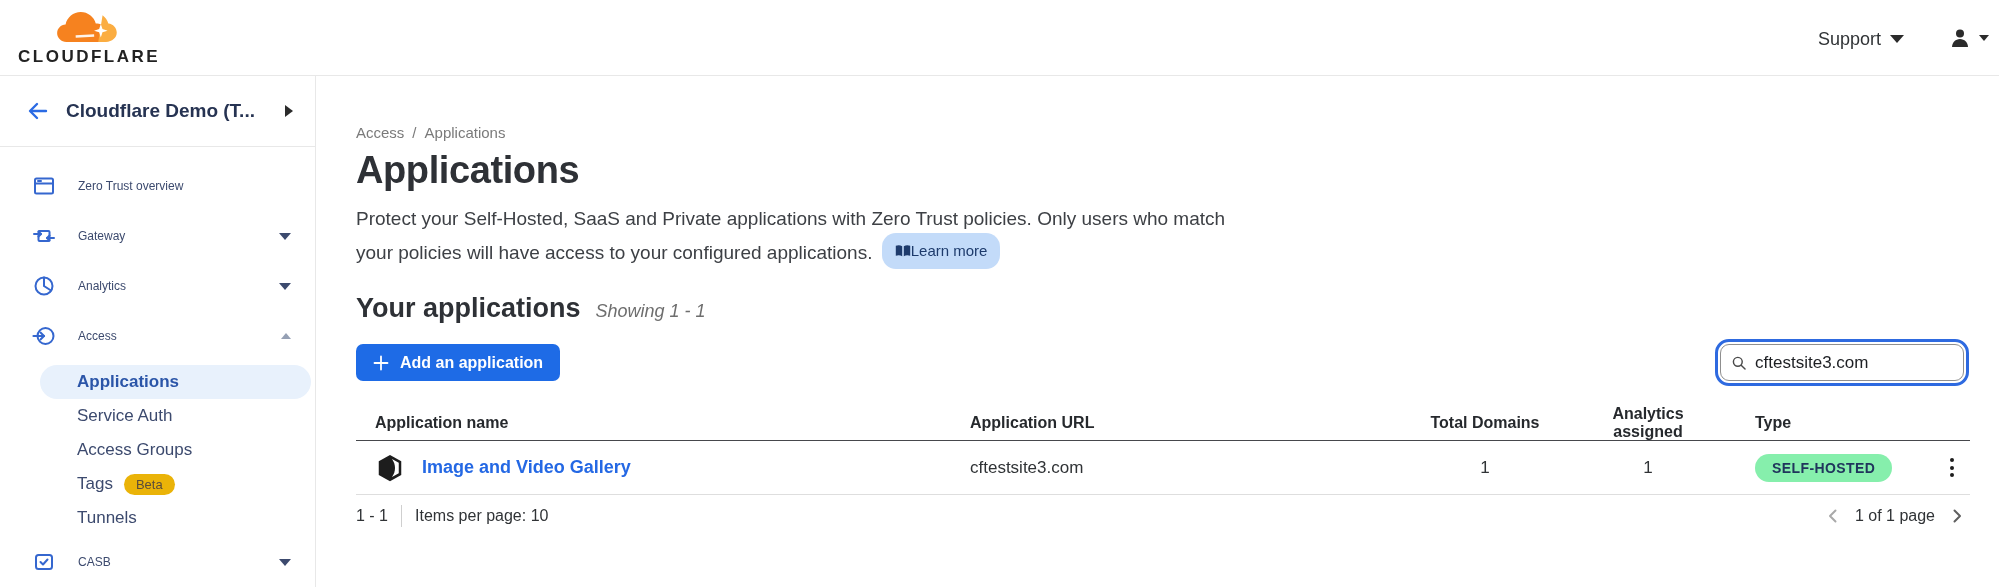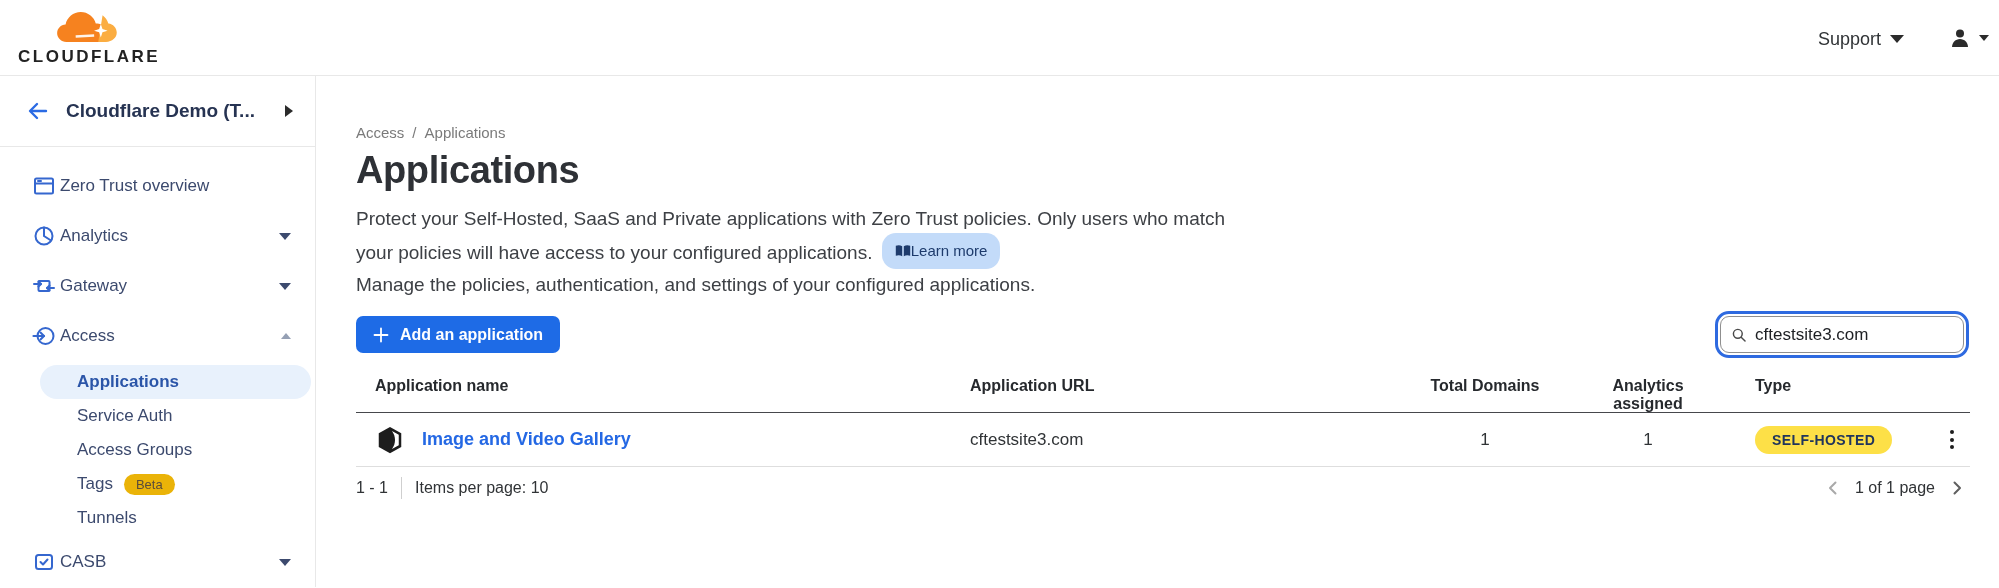--- a/index.html
+++ b/index.html
@@ -24,21 +24,21 @@
   
   .sidebar { width:316px; flex-shrink:0; border-right:1px solid #e8e8e8; }
   .side-header { height:71px; border-bottom:1px solid #e8e8e8; display:flex;
     align-items:center; padding:0 22px 0 26px; gap:16px; }
   .account-name { font-size:19px; font-weight:bold; color:#263352; flex:1;
     white-space:nowrap; overflow:hidden; }
   .expand-caret { width:0; height:0; border-top:6.5px solid transparent;
     border-bottom:6.5px solid transparent; border-left:8px solid #2b2b2b; cursor:pointer; }
   .side-nav { padding-top:14px; }
   .nav-item { height:50px; display:flex; align-items:center; padding:0 24px 0 32px;
-    gap:4px; font-size:17px; color:#3c4a6e; cursor:pointer; }
+    gap:22px; font-size:12px; color:#3c4a6e; cursor:pointer; }
   .nav-icon { width:24px; height:24px; color:#3567cf; flex-shrink:0; }
   .nav-caret { margin-left:auto; width:0; height:0; border-left:6px solid transparent;
     border-right:6px solid transparent; border-top:7px solid #3c4a6e; }
   .nav-caret.up-muted { border-top:none; border-bottom:6px solid #95a0b4;
     border-left-width:5px; border-right-width:5px; }
   .sub-list { margin-top:4px; }
   .sub-item { height:34px; display:flex; align-items:center; margin:0 4px 0 40px;
     padding-left:37px; font-size:17px; color:#3c4a6e; border-radius:17px; cursor:pointer; }
   .sub-item.selected { background:#e8f1fc; color:#2b55a8; font-weight:bold; }
   .beta-badge { margin-left:11px; background:#eab308; color:#5a4c3a; font-size:13px;
@@ -65,33 +65,33 @@
     padding:0 17px; display:flex; align-items:center; gap:11px; font-size:16px;
     font-weight:600; font-family:inherit; cursor:pointer; }
   .search-wrap { width:244px; height:37px; border:1px solid #8f8f8f; border-radius:9px;
     outline:3px solid #2e6ae0; outline-offset:2px; display:flex; align-items:center;
     padding:0 10px; gap:8px; background:#fff; margin-right:6px; }
   .search-input { border:none; outline:none; width:100%; font-size:17px; font-weight:500;
     color:#1d1f23; font-family:inherit; background:transparent; }
 
   
   .apps-table { width:1614px; margin-top:24px; }
-  .thead { display:flex; align-items:flex-start; height:36px; font-size:16px; font-weight:bold;
+  .thead { display:flex; align-items:center; height:36px; font-size:16px; font-weight:bold;
     color:#26292d; border-bottom:1.5px solid #46484c; }
   .trow { display:flex; align-items:center; height:54px; border-bottom:1px solid #dedede; }
   .col-name { width:614px; padding-left:19px; display:flex; align-items:center; gap:17px; }
   .col-url { width:460px; }
   .col-domains { width:110px; text-align:center; }
   .sp1 { width:38px; } .sp2 { width:37px; }
   .col-policies { width:140px; text-align:center; }
   .col-type { flex:1; }
   .col-actions { width:46px; display:flex; justify-content:flex-end; padding-right:12px; }
   .app-link { font-size:18px; font-weight:600; color:#2468e4; cursor:pointer; }
   .cell-text { font-size:17px; color:#303336; }
-  .type-badge { display:inline-block; background:#fde047; color:#20355c; font-size:14px;
+  .type-badge { display:inline-block; background:#86efac; color:#20355c; font-size:14px;
     font-weight:bold; letter-spacing:0.4px; padding:6px 17px; border-radius:15px; }
   .kebab { display:flex; flex-direction:column; gap:3.5px; cursor:pointer; padding:4px; }
   .kebab span { width:4px; height:4px; border-radius:50%; background:#1d1d1d; }
 
   .table-footer { width:1614px; margin-top:10px; display:flex; align-items:center;
     justify-content:space-between; font-size:16px; color:#303336; }
   .tf-left { display:flex; align-items:center; }
   .range { font-weight:normal; }
   .vdiv { width:1px; height:22px; background:#cfcfcf; margin:0 13px; }
   .tf-right { display:flex; align-items:center; gap:13px; padding-right:4px; }
@@ -141,41 +141,41 @@
       <div class="nav-item">
         <svg class="nav-icon" viewBox="0 0 24 24" fill="none" stroke="currentColor" stroke-width="2" stroke-linecap="round">
           <rect x="3" y="4.5" width="18" height="15" rx="1.5"></rect>
             <path d="M3 9.5h18"></path>
             <path d="M6 7h3"></path>
         </svg>
         <span>Zero Trust overview</span>
       </div>
 
       <div class="nav-item">
-        <svg class="nav-icon" viewBox="0 0 24 24" fill="none" stroke="currentColor" stroke-width="2" stroke-linecap="round">
-          <circle cx="12" cy="12" r="8.5"></circle>
-            <path d="M12 3.5V12l7 4.5"></path>
-        </svg>
-        <span>Analytics</span>
-        <span class="nav-caret"></span>
-      </div>
-
-      <div class="nav-item">
         <svg class="nav-icon" viewBox="0 0 24 24" fill="none" stroke="currentColor" stroke-width="2" stroke-linecap="round" stroke-linejoin="round">
           <rect x="6.5" y="7" width="11" height="10" rx="1"></rect>
             <path d="M2 10h7"></path>
             <path d="M6.5 7.5L9 10l-2.5 2.5"></path>
             <path d="M22 14h-7"></path>
             <path d="M17.5 16.5L15 14l2.5-2.5"></path>
         </svg>
         <span>Gateway</span>
         <span class="nav-caret"></span>
       </div>
 
       <div class="nav-item">
+        <svg class="nav-icon" viewBox="0 0 24 24" fill="none" stroke="currentColor" stroke-width="2" stroke-linecap="round">
+          <circle cx="12" cy="12" r="8.5"></circle>
+            <path d="M12 3.5V12l7 4.5"></path>
+        </svg>
+        <span>Analytics</span>
+        <span class="nav-caret"></span>
+      </div>
+
+      <div class="nav-item">
         <svg class="nav-icon" viewBox="0 0 24 24" fill="none" stroke="currentColor" stroke-width="2" stroke-linecap="round" stroke-linejoin="round">
           <circle cx="13.5" cy="12" r="8"></circle>
             <path d="M1.5 12H12" stroke-width="2.2"></path>
             <path d="M8.5 8.5L12 12l-3.5 3.5"></path>
         </svg>
         <span>Access</span>
         <span class="nav-caret up-muted"></span>
       </div>
 
       <div class="sub-list">
@@ -220,21 +220,24 @@
     <div class="desc"><span>Protect your Self-Hosted, SaaS and Private applications with Zero Trust policies. Only users who match your policies will have access to your configured applications.</span>
       <span class="learn-more">
         <svg width="16" height="14" viewBox="0 0 20 16" fill="currentColor">
           <path d="M1 1.5C3.5.5 6.5.5 9 2v12.5C6.5 13 3.5 13 1 14V1.5z"></path>
           <path d="M19 1.5C16.5.5 13.5.5 11 2v12.5c2.5-1.5 5.5-1.5 8-.5V1.5z"></path>
         </svg>
         <span>Learn more</span>
       </span>
     </div>
 
-    <div class="subtitle">Manage the policies, authentication, and settings of your configured applications.</div>
+    <div class="section-head">
+      <span class="section-title">Your applications</span>
+      <span class="showing">Showing 1 - 1</span>
+    </div>
 
     <div class="toolbar">
       <button class="add-btn">
         <svg width="16" height="16" viewBox="0 0 16 16" fill="none" stroke="#fff" stroke-width="1.8" stroke-linecap="round">
           <path d="M8 1.5v13M1.5 8h13"></path>
         </svg>
         <span>Add an application</span>
       </button>
       <div class="search-wrap">
         <svg width="18" height="18" viewBox="0 0 20 20" fill="none" stroke="#4a4a4a" stroke-width="1.8" stroke-linecap="round">

